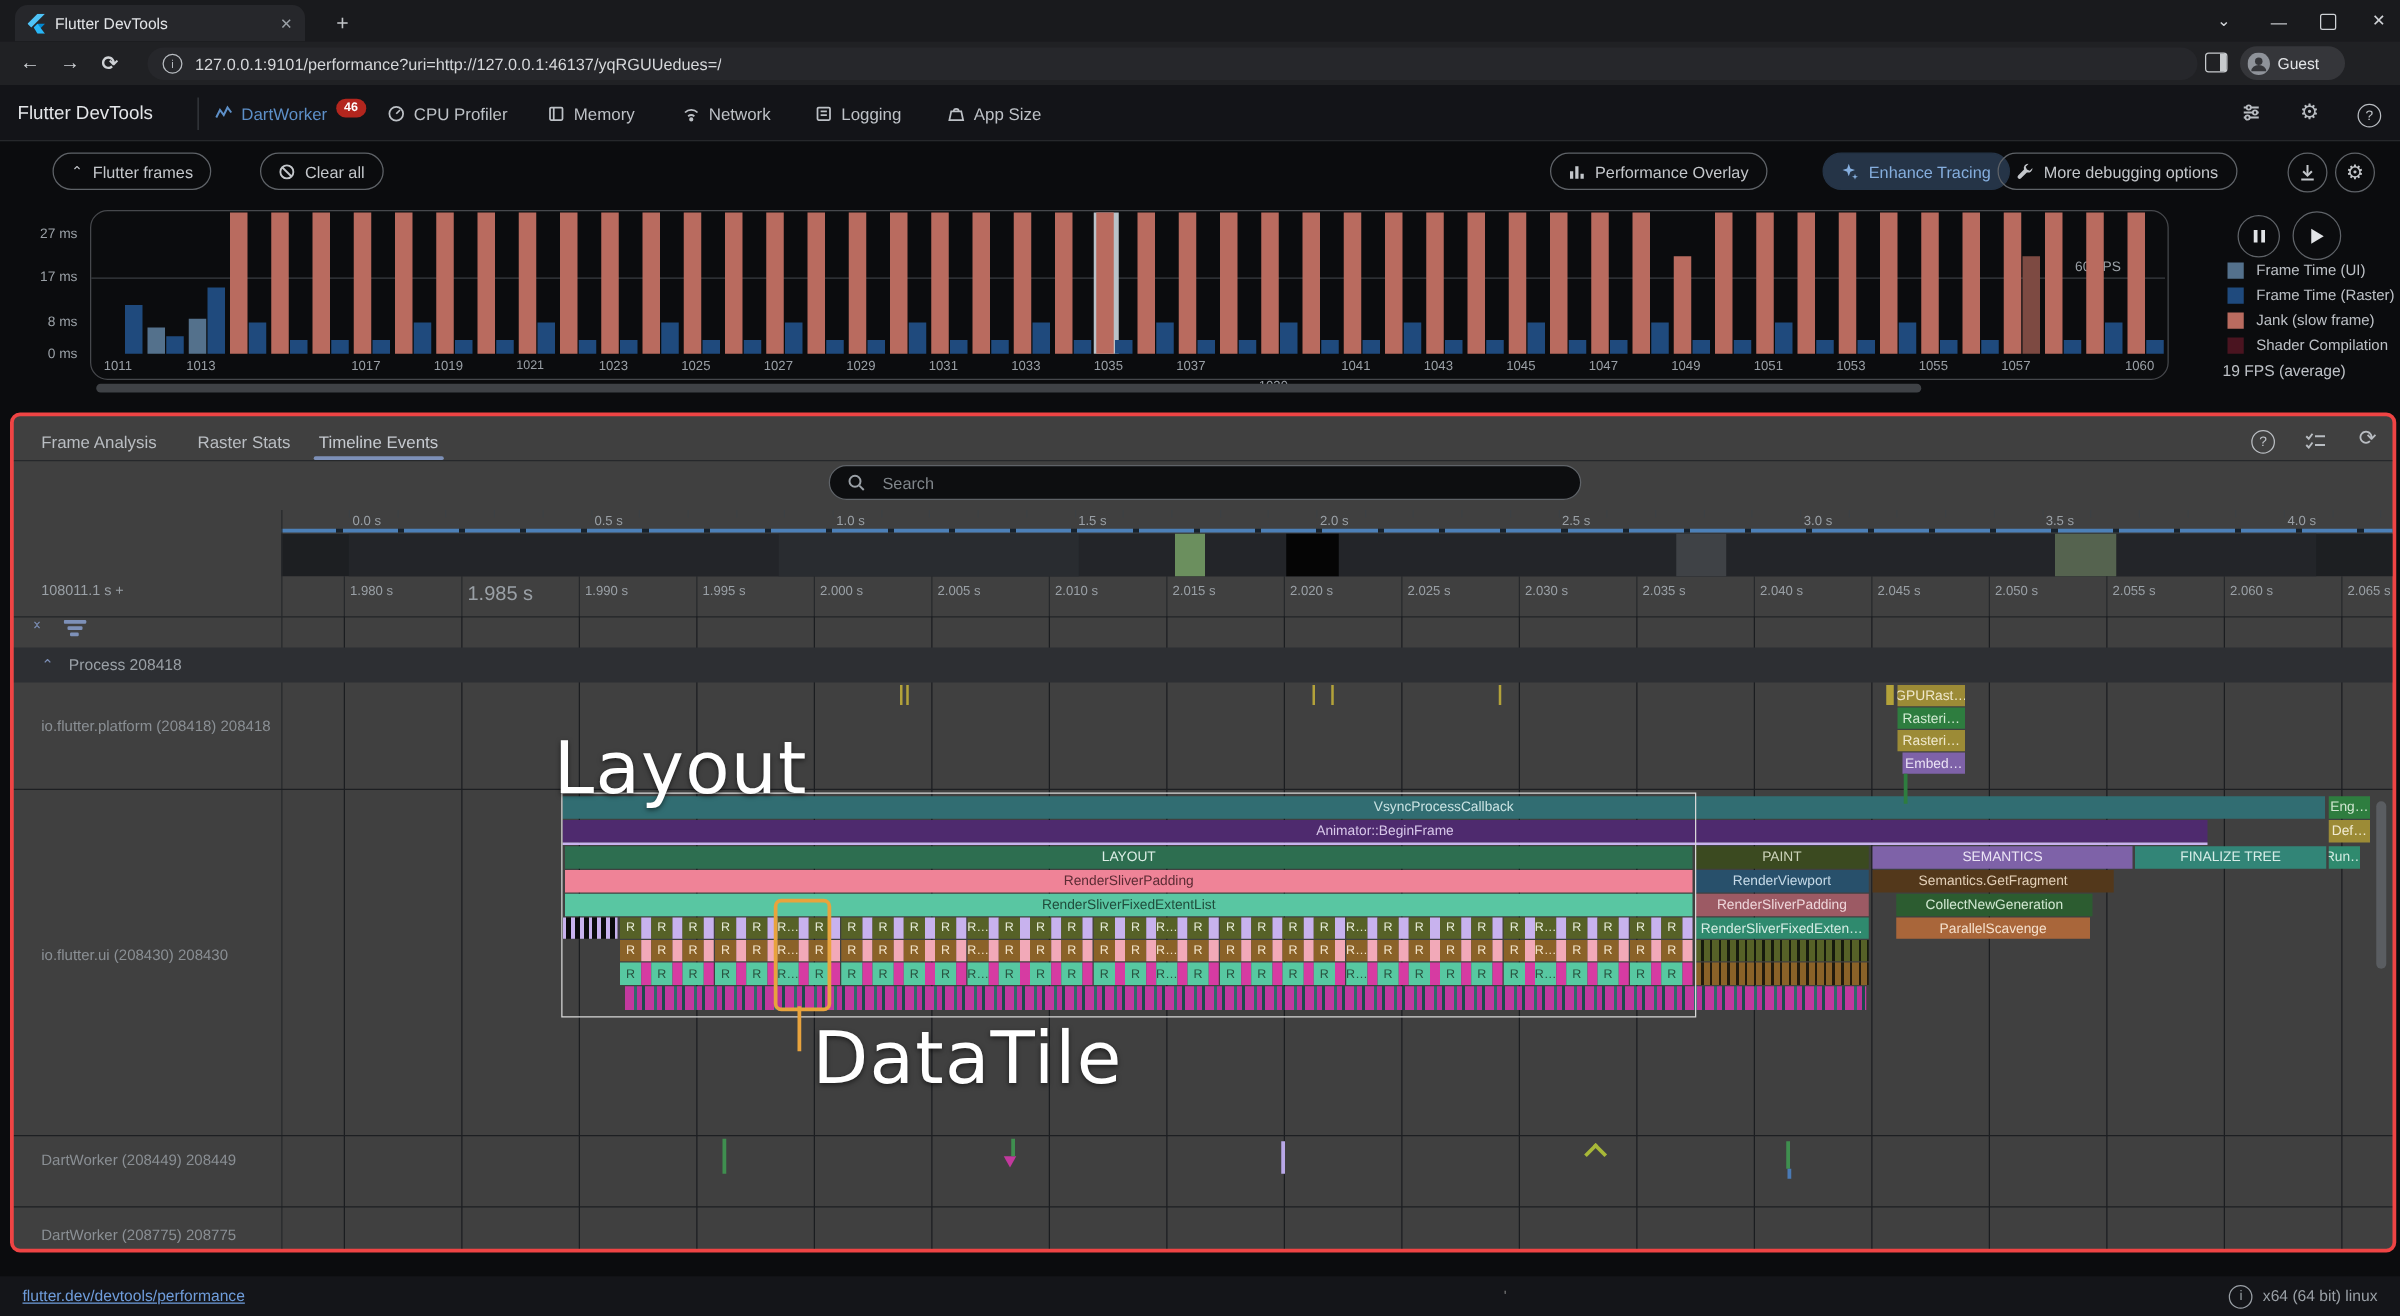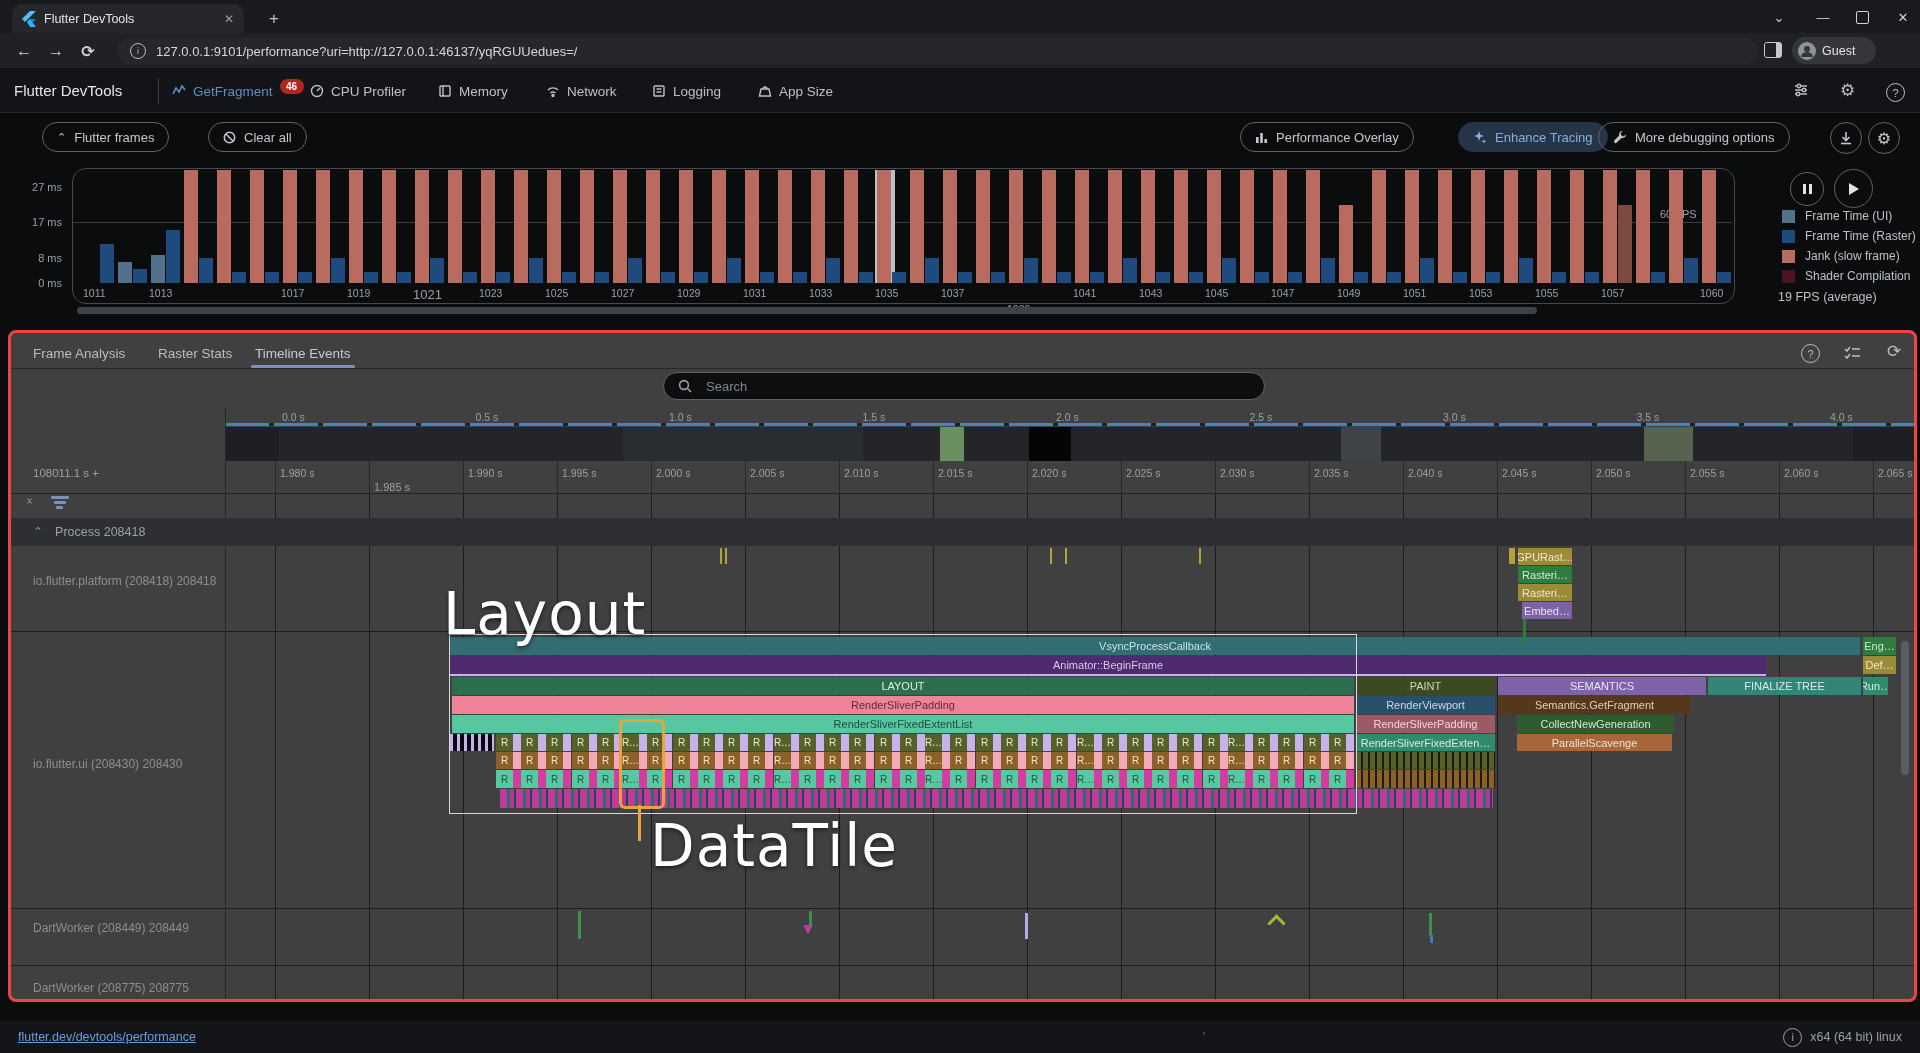--- a/index.html
+++ b/index.html
@@ -112,21 +112,21 @@
   <div class="abs dt-header"></div>
   <div class="abs dt-title">Flutter DevTools</div>
   <div class="abs vdiv" style="left:158px;"></div>
 
   <div class="abs dt-tab sel" style="left:172px;">
     <span>
         <svg width="14" height="14" viewBox="0 0 14 14" fill="none" stroke="#5d8fc7" stroke-width="1.6">
           <polyline points="1,10 4,4 7,8 10,2 13,6"></polyline>
         </svg>
       </span>
-    <span>GetFragment</span>
+    <span>DartWorker</span>
     <span class="badge">46</span>
   </div>
   <div class="abs dt-tab" style="left:310px;">
     <span>
         <svg width="14" height="14" viewBox="0 0 14 14" fill="none" stroke="#bdc1c6" stroke-width="1.4">
           <circle cx="7" cy="7" r="5.5"></circle>
           <line x1="7" y1="7" x2="10" y2="4"></line>
         </svg>
       </span>
     <span>CPU Profiler</span>
@@ -260,21 +260,21 @@
       <div style="position: absolute; left: 281px; top: 287px; font-size: 10.5px; color: rgb(154, 160, 166);">1017</div>
       <div style="position: absolute; left: 316px; top: 170px; width: 14px; height: 113px; background: rgb(185, 107, 95);"></div>
       <div style="position: absolute; left: 331px; top: 258.08px; width: 14px; height: 24.92px; background: rgb(31, 74, 125);"></div>
       <div style="position: absolute; left: 349px; top: 170px; width: 14px; height: 113px; background: rgb(185, 107, 95);"></div>
       <div style="position: absolute; left: 364px; top: 272.32px; width: 14px; height: 10.68px; background: rgb(31, 74, 125);"></div>
       <div style="position: absolute; left: 347px; top: 287px; font-size: 10.5px; color: rgb(154, 160, 166);">1019</div>
       <div style="position: absolute; left: 382px; top: 170px; width: 14px; height: 113px; background: rgb(185, 107, 95);"></div>
       <div style="position: absolute; left: 397px; top: 272.32px; width: 14px; height: 10.68px; background: rgb(31, 74, 125);"></div>
       <div style="position: absolute; left: 415px; top: 170px; width: 14px; height: 113px; background: rgb(185, 107, 95);"></div>
       <div style="position: absolute; left: 430px; top: 258.08px; width: 14px; height: 24.92px; background: rgb(31, 74, 125);"></div>
-      <div style="position: absolute; left: 413px; top: 287px; font-size: 13px; color: rgb(154, 160, 166); text-align: right;">1021</div>
+      <div style="position: absolute; left: 413px; top: 287px; font-size: 10px; color: rgb(154, 160, 166); text-align: right;">1021</div>
       <div style="position: absolute; left: 448px; top: 170px; width: 14px; height: 113px; background: rgb(185, 107, 95);"></div>
       <div style="position: absolute; left: 463px; top: 272.32px; width: 14px; height: 10.68px; background: rgb(31, 74, 125);"></div>
       <div style="position: absolute; left: 481px; top: 170px; width: 14px; height: 113px; background: rgb(185, 107, 95);"></div>
       <div style="position: absolute; left: 496px; top: 272.32px; width: 14px; height: 10.68px; background: rgb(31, 74, 125);"></div>
       <div style="position: absolute; left: 479px; top: 287px; font-size: 10.5px; color: rgb(154, 160, 166);">1023</div>
       <div style="position: absolute; left: 514px; top: 170px; width: 14px; height: 113px; background: rgb(185, 107, 95);"></div>
       <div style="position: absolute; left: 529px; top: 258.08px; width: 14px; height: 24.92px; background: rgb(31, 74, 125);"></div>
       <div style="position: absolute; left: 547px; top: 170px; width: 14px; height: 113px; background: rgb(185, 107, 95);"></div>
       <div style="position: absolute; left: 562px; top: 272.32px; width: 14px; height: 10.68px; background: rgb(31, 74, 125);"></div>
       <div style="position: absolute; left: 545px; top: 287px; font-size: 10.5px; color: rgb(154, 160, 166);">1025</div>
@@ -495,21 +495,21 @@
         <div style="position: absolute; left: 1816px; top: 0px; width: 1px; height: 6px; background: rgb(60, 64, 67);"></div>
         <div style="position: absolute; left: 1819px; top: 3px; font-size: 10.5px; color: rgb(154, 160, 166);">4.0 s</div>
         <div style="position: absolute; left: 1854.7px; top: 0px; width: 1px; height: 6px; background: rgb(60, 64, 67);"></div>
         <div style="position: absolute; left: 1893.4px; top: 0px; width: 1px; height: 6px; background: rgb(60, 64, 67);"></div>
       </div>
 
     <div class="abs" id="ruler" style="left:0;top:128px;width:1903px;height:32px;border-bottom:1px solid #222427;">
         <div style="position: absolute; left: 264px; top: 0px; width: 1px; height: 32px; background: rgb(38, 40, 43);"></div>
         <div style="position: absolute; left: 269px; top: 6px; font-size: 10.5px; color: rgb(154, 160, 166);">1.980 s</div>
         <div style="position: absolute; left: 358px; top: 0px; width: 1px; height: 32px; background: rgb(38, 40, 43);"></div>
-        <div style="position: absolute; left: 363px; top: 20px; font-size: 11px; color: rgb(154, 160, 166);">1.985 s</div>
+        <div style="position: absolute; left: 363px; top: 6px; font-size: 16px; color: rgb(154, 160, 166);">1.985 s</div>
         <div style="position: absolute; left: 452px; top: 0px; width: 1px; height: 32px; background: rgb(38, 40, 43);"></div>
         <div style="position: absolute; left: 457px; top: 6px; font-size: 10.5px; color: rgb(154, 160, 166);">1.990 s</div>
         <div style="position: absolute; left: 546px; top: 0px; width: 1px; height: 32px; background: rgb(38, 40, 43);"></div>
         <div style="position: absolute; left: 551px; top: 6px; font-size: 10.5px; color: rgb(154, 160, 166);">1.995 s</div>
         <div style="position: absolute; left: 640px; top: 0px; width: 1px; height: 32px; background: rgb(38, 40, 43);"></div>
         <div style="position: absolute; left: 645px; top: 6px; font-size: 10.5px; color: rgb(154, 160, 166);">2.000 s</div>
         <div style="position: absolute; left: 734px; top: 0px; width: 1px; height: 32px; background: rgb(38, 40, 43);"></div>
         <div style="position: absolute; left: 739px; top: 6px; font-size: 10.5px; color: rgb(154, 160, 166);">2.005 s</div>
         <div style="position: absolute; left: 828px; top: 0px; width: 1px; height: 32px; background: rgb(38, 40, 43);"></div>
         <div style="position: absolute; left: 833px; top: 6px; font-size: 10.5px; color: rgb(154, 160, 166);">2.010 s</div>

